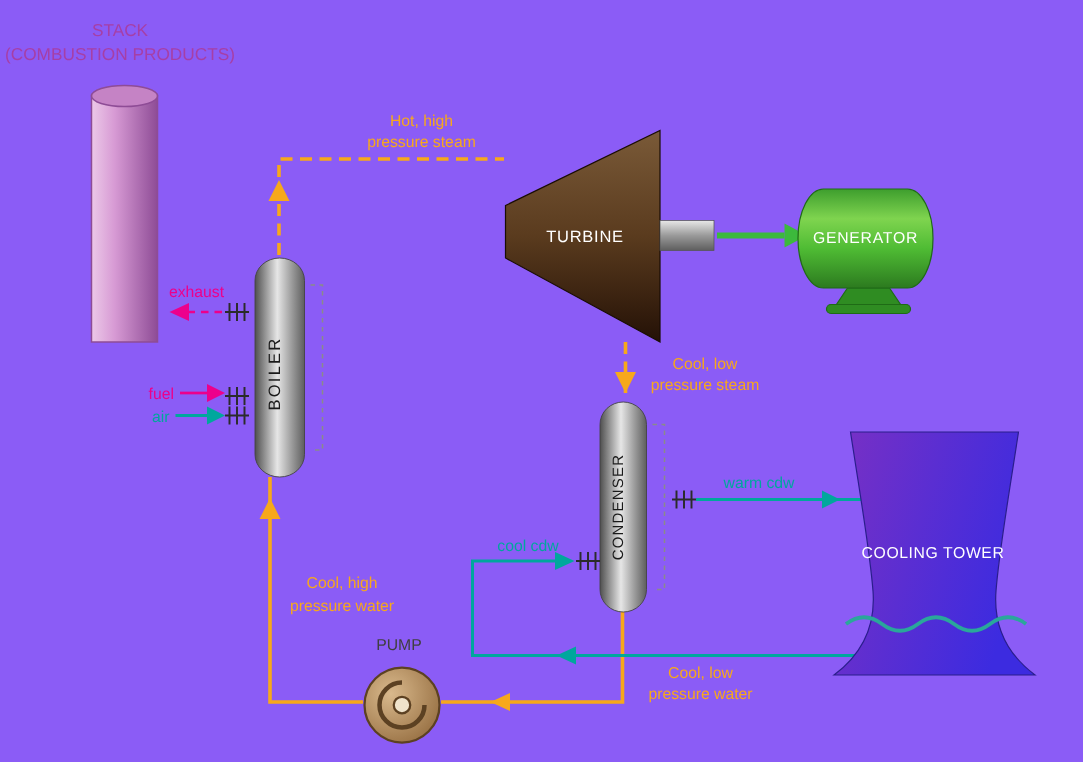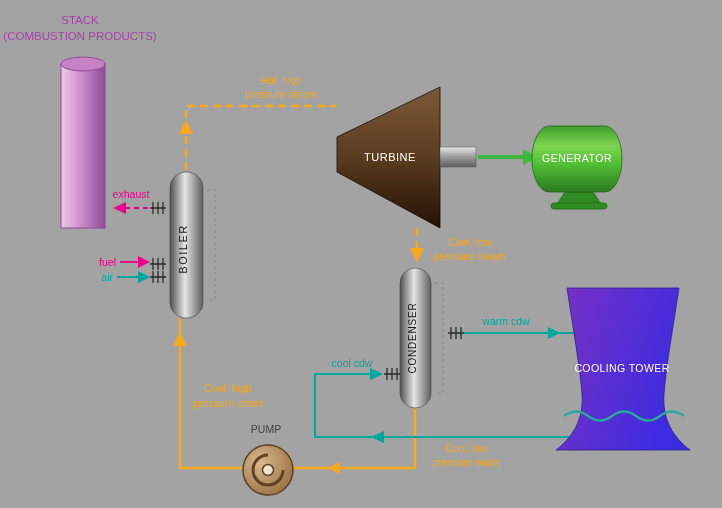--- a/index.html
+++ b/index.html
@@ -1,20 +1,20 @@
 <!DOCTYPE html>
 <html><head>
 <meta charset="utf-8">
 <style>
   html, body { margin: 0; padding: 0; background: #ffffff; }
   .canvas {
     position: relative;
     width: 722px;
     height: 508px;
-    background: #a3a3a3;
+    background: #8b5cf6;
     overflow: hidden;
     font-family: "Liberation Sans", sans-serif;
   }
   svg { font-family: "Liberation Sans", sans-serif; display: block; }
   text { user-select: none; }
 </style>
 </head>
 <body>
 
 <div class="canvas">

